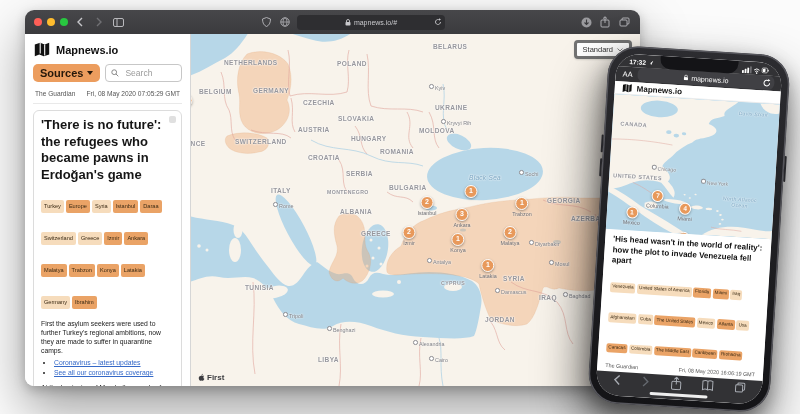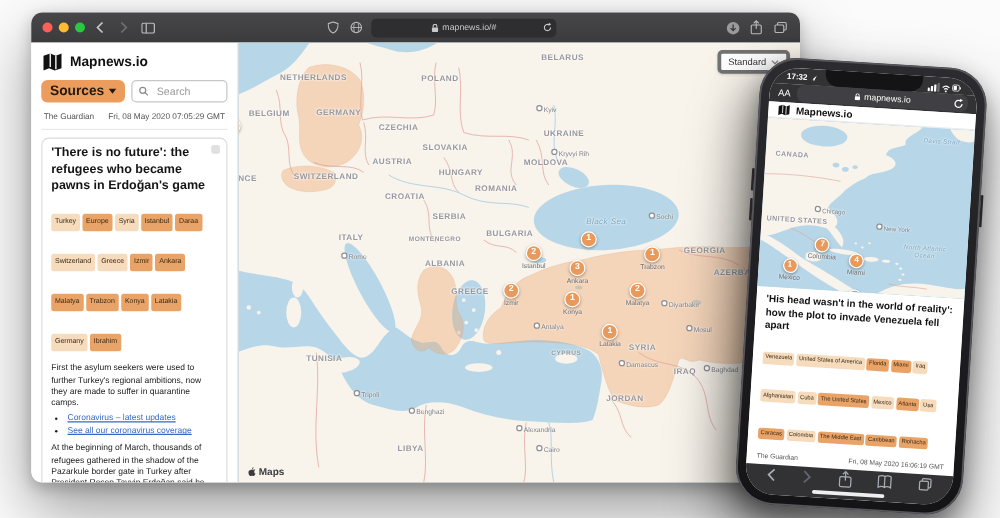--- a/index.html
+++ b/index.html
@@ -27,21 +27,21 @@
     color:#26180a;display:flex;align-items:center;gap:4px;cursor:pointer;}
   .tri-down{width:0;height:0;border-left:3px solid transparent;border-right:3px solid transparent;
     border-top:4px solid #26180a;}
   .searchbox{flex:1;border:1px solid #c7c7c7;border-radius:4px;height:18px;display:flex;align-items:center;
     gap:4px;padding:0 5px;}
   .searchbox input{border:0;outline:0;width:100%;font-size:8.5px;color:#333;background:transparent;}
   .searchbox input::placeholder{color:#9a9a9a;}
   .prev-footer{display:flex;justify-content:space-between;font-size:6.6px;color:#555;
     padding:2px 2px 6px;border-bottom:1px solid #e9e9e9;}
   .card{border:1px solid #dcdcdc;border-radius:6px;margin-top:6px;padding:6px 7px 5px;position:relative;}
-  .card-title{font-size:10px;font-weight:bold;color:#151515;line-height:1.28;padding-right:9px;}
+  .card-title{font-size:13px;font-weight:bold;color:#151515;line-height:1.28;padding-right:9px;}
   .pin{position:absolute;top:5px;right:5px;width:7px;height:7px;background:#e0e0e0;border-radius:2px;cursor:pointer;}
   .tags{margin-top:3px;line-height:2.0;}
   .tag{display:inline-block;background:var(--tagLight);color:#3a2a14;font-size:5.6px;padding:1px 3px;
     border-radius:2px;margin-right:2px;white-space:nowrap;cursor:pointer;}
   .tag.dark{background:var(--tagDark);}
   .card p{font-size:6.8px;line-height:1.35;color:#222;margin:4px 0 0;}
   .card ul{margin:3px 0 0 13px;padding:0;}
   .card li{font-size:6.8px;line-height:1.5;color:#222;}
   .lnk{color:var(--link);text-decoration:underline;cursor:pointer;}
   .next-title{font-size:9px;font-weight:bold;color:#151515;margin-top:8px;white-space:nowrap;overflow:hidden;}
@@ -391,21 +391,21 @@
       <div class="style-btn">
         <span>Standard</span>
         <svg width="6" height="4" viewBox="0 0 6 4">
             <polyline points="0.5,0.5 3,3 5.5,0.5" fill="none" stroke="#888" stroke-width="1"></polyline>
           </svg>
       </div>
       <div class="attrib">
         <svg width="8" height="9" viewBox="0 0 10 12">
             <path d="M7.5,1 C7.5,2 6.8,2.8 5.9,3 C5.8,2 6.6,1.1 7.5,1 Z M5.9,3.4 C6.6,3.4 7.3,3.8 7.7,3.8 C8.4,3.7 9,3.3 9.3,3.8 C8.5,4.3 8.1,5 8.2,6 C8.3,7 8.9,7.6 9.5,7.8 C9.1,9 8.3,10.4 7.4,10.4 C6.8,10.4 6.6,10 5.8,10 C5,10 4.8,10.4 4.2,10.4 C3.2,10.4 2,8.4 2,6.6 C2,4.9 3.1,3.9 4.2,3.9 C4.9,3.9 5.4,3.4 5.9,3.4 Z" fill="#3c3c40"></path>
           </svg>
-        <span>Maps</span>
+        <span>First</span>
       </div>
     </div>
   </div>
 </div>
 
 <div class="phone">
   <span class="side-btn" style="left:-2px;top:90px;width:2px;height:18px;"></span>
   <span class="side-btn" style="left:-2px;top:114px;width:2px;height:18px;"></span>
   <span class="side-btn" style="right:-2px;top:100px;width:2px;height:26px;"></span>
   <div class="screen">

